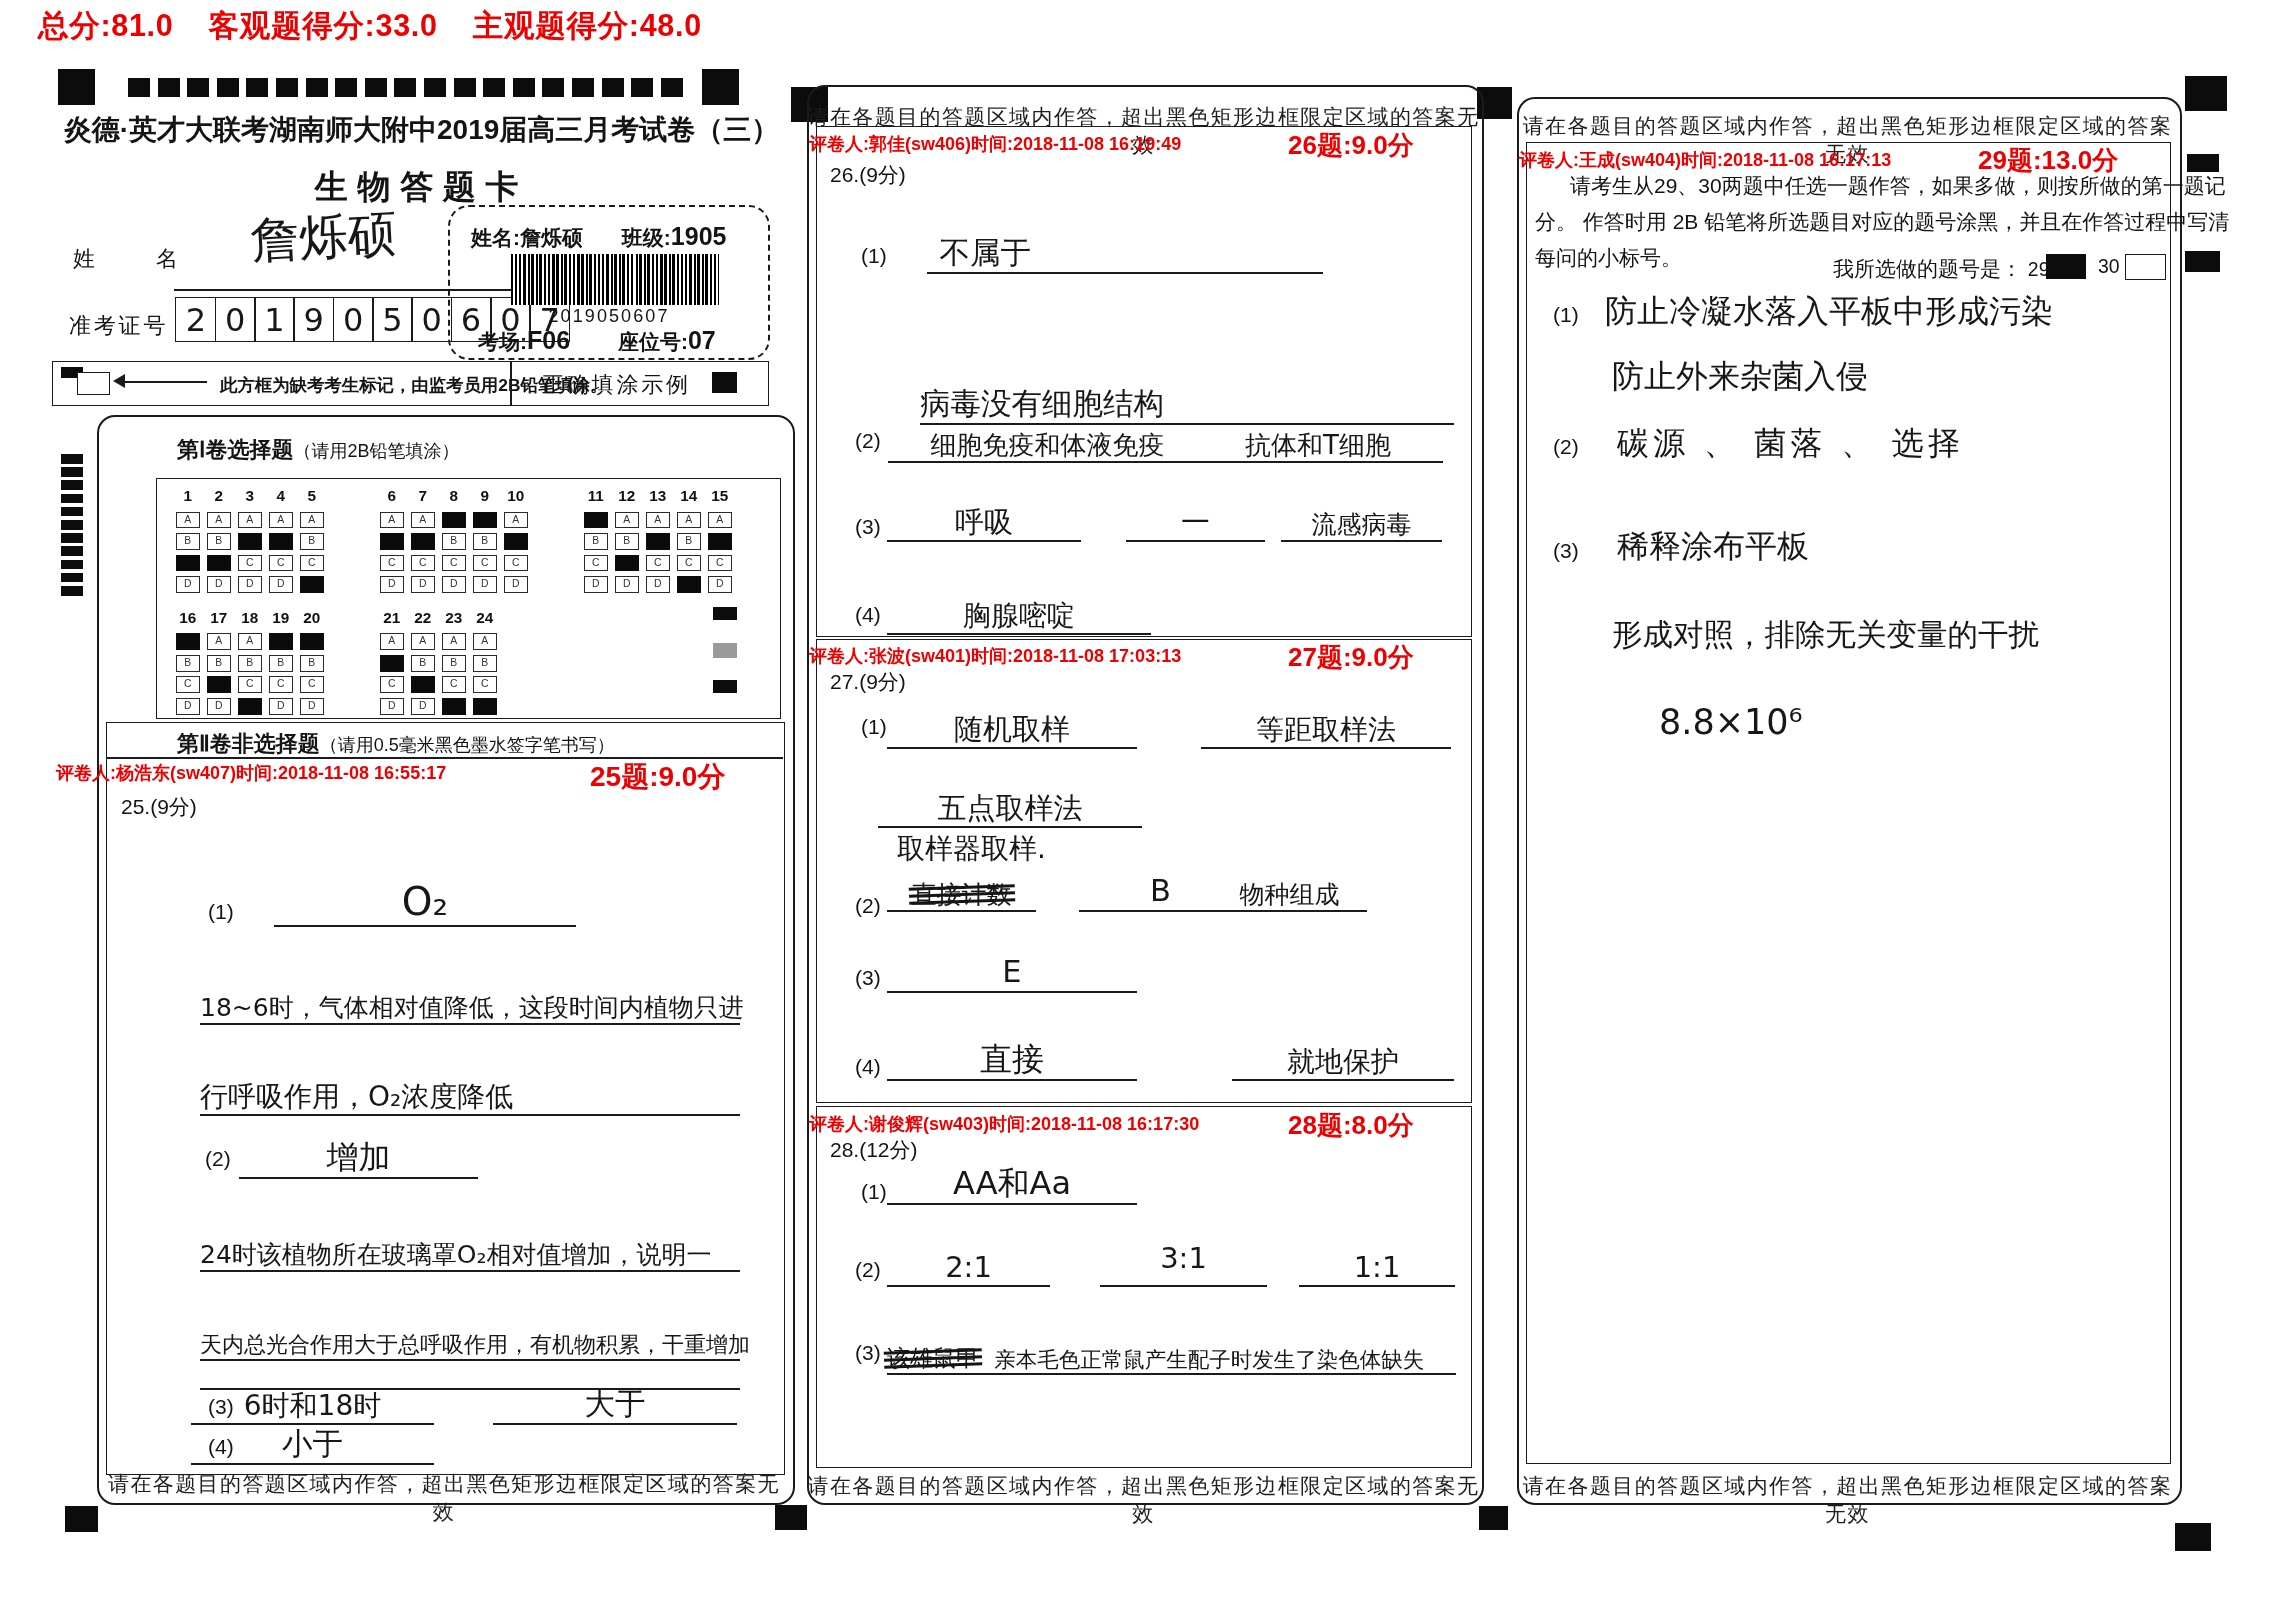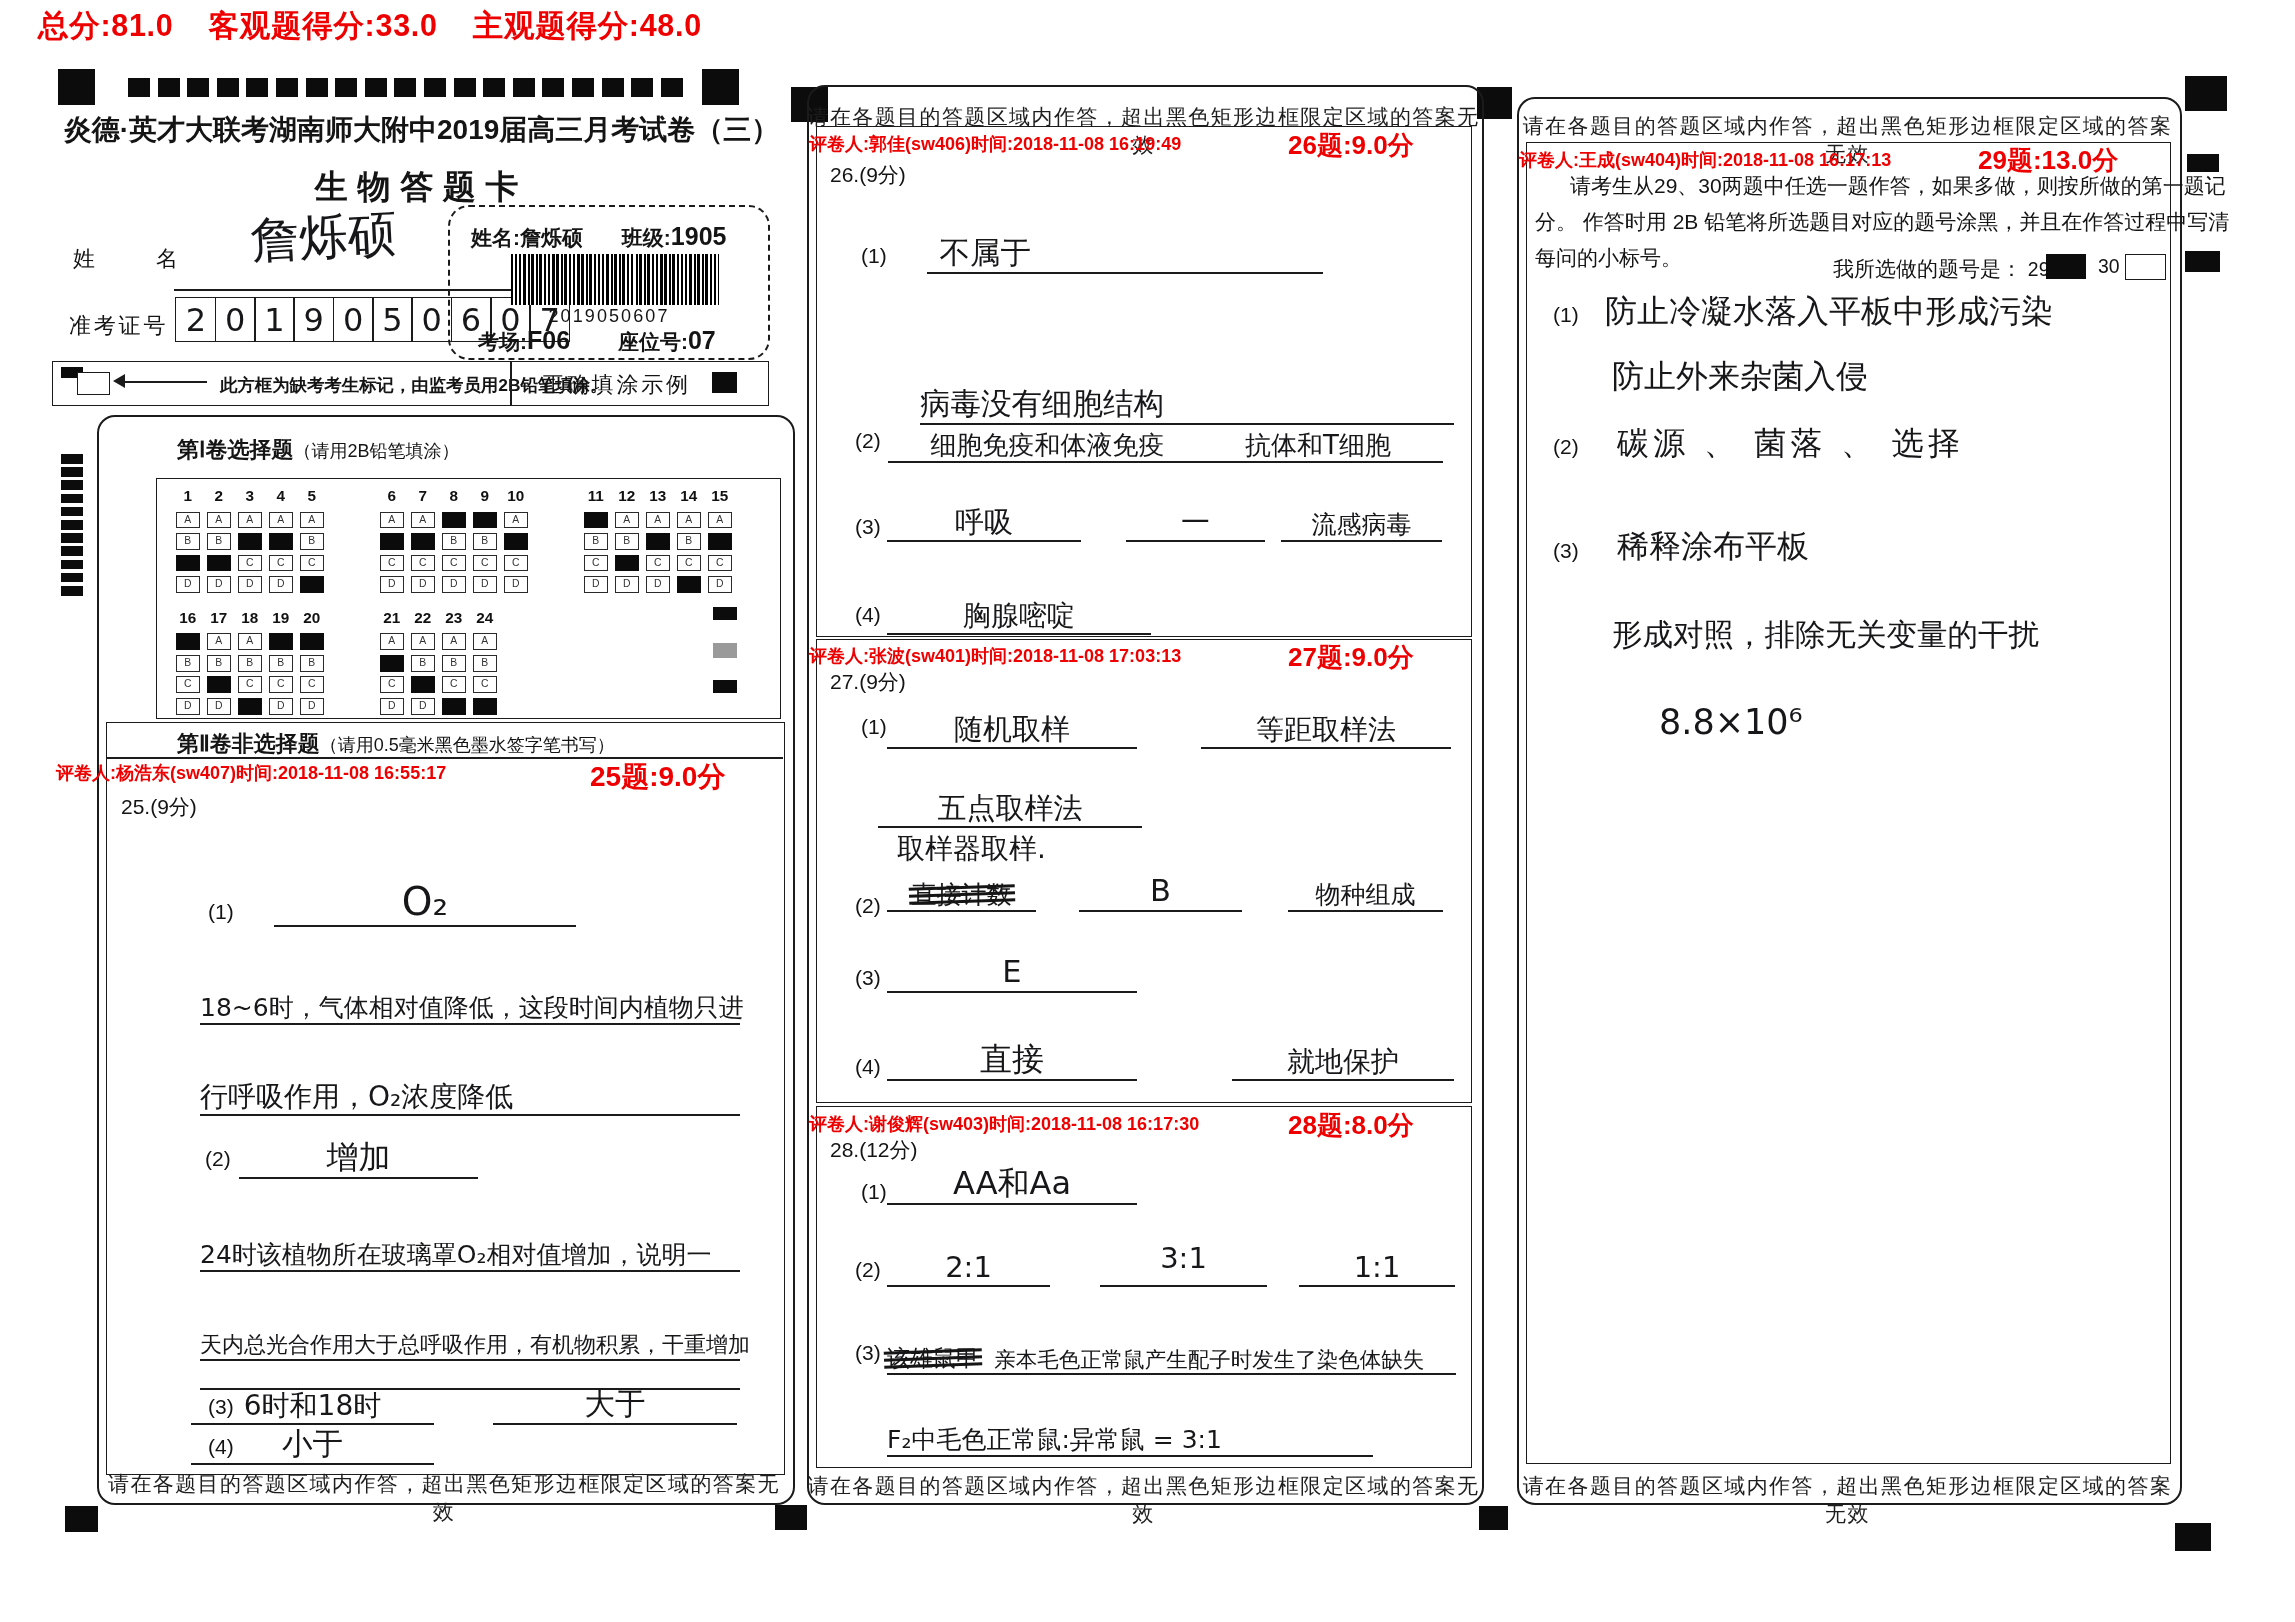--- a/index.html
+++ b/index.html
@@ -460,21 +460,21 @@
       <span class="hw" style="font-size:29px;">五点取样法</span>
     </div>
   <div class="abs hw" style="left:897px;top:830px;font-size:28px;">取样器取样.</div>
   <div class="plabel" style="left:855px;top:894px;">(2)</div>
   <div class="ans" style="left:887px;top:859px;width:149px;height:51px;">
       <span class="hw scribble" style="font-size:25px;">直接计数</span>
     </div>
   <div class="ans" style="left:1079px;top:859px;width:163px;height:51px;">
       <span class="hw" style="font-size:30.5px;">B</span>
     </div>
-  <div class="ans" style="left:1288px;top:859px;width:155px;height:51px;">
+  <div class="ans" style="left:1212px;top:859px;width:155px;height:51px;">
       <span class="hw" style="font-size:25px;">物种组成</span>
     </div>
   <div class="plabel" style="left:855px;top:966px;">(3)</div>
   <div class="ans" style="left:887px;top:941px;width:250px;height:50px;">
       <span class="hw" style="font-size:30.5px;">E</span>
     </div>
   <div class="plabel" style="left:855px;top:1055px;">(4)</div>
   <div class="ans" style="left:887px;top:1029px;width:250px;height:50px;">
       <span class="hw" style="font-size:32px;">直接</span>
     </div>
@@ -498,23 +498,20 @@
       <span class="hw" style="font-size:29px;">3:1</span>
     </div>
   <div class="ans" style="left:1299px;top:1234px;width:156px;height:51px;">
       <span class="hw" style="font-size:29px;">1:1</span>
     </div>
   <div class="plabel" style="left:855px;top:1341px;">(3)</div>
   <div class="ans left" style="left:887px;top:1320px;width:569px;height:53px;">
     <span class="hw scribble" style="font-size:23px;margin-right:15.3px;margin-top:48px;">该雄鼠甲</span>
     <span class="hw" style="font-size:21.5px;">亲本毛色正常鼠产生配子时发生了染色体缺失</span>
   </div>
-  <div class="ans left" style="left:887px;top:1404px;width:486px;height:51px;">
-      <span class="hw" style="font-size:25px;">F₂中毛色正常鼠:异常鼠 = 3:1</span>
-    </div>
 
   <div class="banner" style="left:807px;top:1472px;width:673px;">请在各题目的答题区域内作答，超出黑色矩形边框限定区域的答案无效</div>
 
   <div class="box rbox" style="left:1517px;top:97px;width:661px;height:1404px;"></div>
   <div class="banner" style="left:1517px;top:112px;width:661px;">请在各题目的答题区域内作答，超出黑色矩形边框限定区域的答案无效</div>
 
   <div class="box thin" style="left:1526px;top:142px;width:643px;height:1320px;"></div>
   <div class="grader red" style="left:1519px;top:148px;">评卷人:王成(sw404)时间:2018-11-08 16:17:13</div>
   <div class="score red" style="left:1978px;top:143px;font-size:26px;">29题:13.0分</div>
   <div class="abs" style="left:1570px;top:172px;font-size:21px;">请考生从29、30两题中任选一题作答，如果多做，则按所做的第一题记</div>

